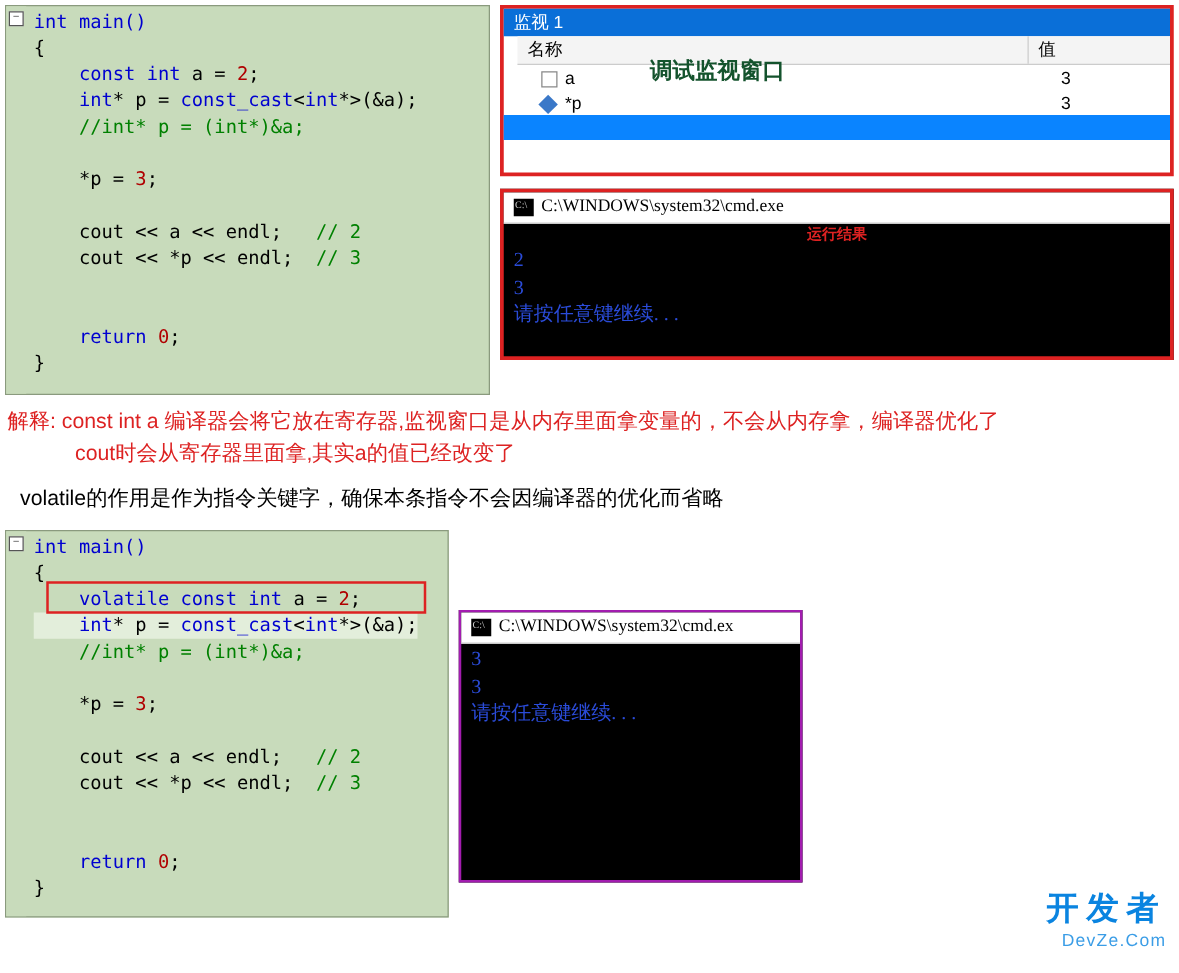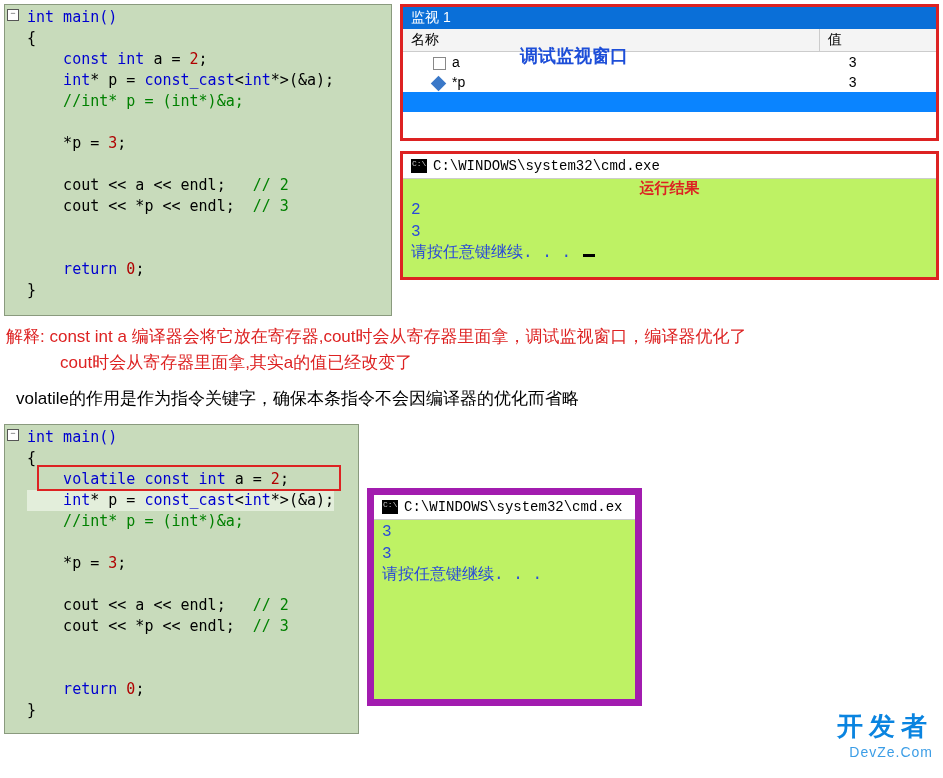--- a/index.html
+++ b/index.html
@@ -13,38 +13,38 @@
   .num { color:#b00000; }
   .plain { color:#000; }
   .hl-line { background:#e3eedb; display:inline-block; width:100%; }
 
   .top-row { display:flex; align-items:flex-start; gap:8px; margin:4px 4px 0 4px;}
   .top-row .left { flex:0 0 388px; }
   .top-row .right { flex:1; display:flex; flex-direction:column; gap:10px; }
 
   .watch-window { border:3px solid #d22; background:#fff; font-family:"Microsoft YaHei",sans-serif; font-size:14px; }
   .watch-title { background:#0a6fd8; color:#fff; padding:2px 8px; font-size:14px; }
-  .watch-head { display:flex; border-bottom:1px solid #ccc; background:#f4f4f4;}
+  .watch-head { display:flex; border-bottom:1px solid #ccc; background:#f4f4f4;margin-left:11px;}
   .watch-head .c1 { flex:0 0 75%; padding:2px 8px; border-right:1px solid #ccc;}
   .watch-head .c2 { flex:1; padding:2px 8px;}
   .watch-row { display:flex; padding:0 0;}
   .watch-row .c1 { flex:0 0 75%; padding:2px 8px 2px 30px; }
   .watch-row .c2 { flex:1; padding:2px 8px;}
   .watch-sel { background:#0a84ff; color:#fff; height:20px;}
-  .watch-annot { position:absolute; color:#1d4ed8; font-weight:bold; font-size:18px; left:520px; top:37px;}
+  .watch-annot { position:absolute; color:#14532d; font-weight:bold; font-size:18px; left:520px; top:37px;}
   .icon-box { display:inline-block; width:11px; height:11px; border:1px solid #888; margin-right:6px; vertical-align:middle; background:#fff;}
   .icon-diamond { display:inline-block; width:11px; height:11px; background:#3a78c8; transform:rotate(45deg); margin-right:8px; vertical-align:middle;}
 
-  .cmd-window { border:3px solid #d22; background:#bef264; font-family:Liberation Mono, monospace; font-size:16px; padding-bottom:10px;}
+  .cmd-window { border:3px solid #d22; background:#000000; font-family:Liberation Serif, serif; font-size:16px; padding-bottom:20px;}
   .cmd-window.noborder { border:3px solid #f2f2f2; border-top:none; }
   .cmd-title { background:#fff; border-bottom:1px solid #ccc; padding:4px 8px; font-size:14px; display:flex; align-items:center; gap:6px;}
   .cmd-icon { display:inline-block; width:16px; height:14px; background:#000; position:relative;}
   .cmd-icon::after{content:"C:\\";color:#ccc;font-size:8px;position:absolute;left:1px;top:1px;line-height:8px;}
   .cmd-body { padding:2px 8px; color:#2a4bd8; line-height:1.35;}
-  .cmd-annot { text-align:center; color:#d22; font-weight:bold; font-size:15px;}
+  .cmd-annot { text-align:center; color:#d22; font-weight:bold; font-size:12px;}
   .cursor { display:inline-block; width:12px; height:3px; background:#000; vertical-align:baseline; margin-left:2px;}
 
   .explain { color:#d22; font-family:"SimSun","Microsoft YaHei",sans-serif; font-size:17px; padding:8px 6px 2px 6px; line-height:1.5;}
   .explain .l2 { padding-left:54px; display:block;}
   .black-note { font-family:"SimSun","Microsoft YaHei",sans-serif; font-size:17px; padding:10px 6px 14px 16px;}
 
   .bottom-row { display:flex; align-items:flex-start; gap:8px; margin:0 4px;}
   .bottom-row .left { flex:0 0 335px; position:relative;}
   .bottom-row .right { flex:0 0 275px; }
 
@@ -115,21 +115,21 @@
       <div class="cmd-body">
         <div>2</div>
         <div>3</div>
         <div><span>请按任意键继续. . . </span><span class="cursor"></span></div>
       </div>
     </div>
   </div>
 </div>
 
 <div class="explain">
-  <span>解释: const int a 编译器会将它放在寄存器,cout时会从寄存器里面拿，调试监视窗口，编译器优化了</span><br>
+  <span>解释: const int a 编译器会将它放在寄存器,监视窗口是从内存里面拿变量的，不会从内存拿，编译器优化了</span><br>
   <span class="l2">cout时会从寄存器里面拿,其实a的值已经改变了</span>
 </div>
 
 <div class="black-note">volatile的作用是作为指令关键字，确保本条指令不会因编译器的优化而省略</div>
 
 <div class="bottom-row">
   <div class="left">
     <div class="code-editor" style="height:308px;">
       <div class="gutter">
             <div class="fold">−</div>
@@ -146,21 +146,21 @@
 <span><span class="plain">    cout &lt;&lt; *p &lt;&lt; endl;  </span><span class="comment">// 3</span></span>
 
 
 <span><span class="kw">    return </span><span class="num">0</span><span class="plain">;</span></span>
 <span class="plain">}</span></pre>
       <div class="vline-box" style="left:32px; top:40px; width:300px; height:22px;"></div>
     </div>
   </div>
   <div class="right">
     <div style="height:64px;"></div>
-    <div class="cmd-window noborder" style="border:7px solid #a21caf;">
+    <div class="cmd-window noborder" style="border:2px solid #a21caf;">
       <div class="cmd-title">
             <span class="cmd-icon"></span>
             <span>C:\WINDOWS\system32\cmd.ex</span>
           </div>
       <div class="cmd-body">
         <div>3</div>
         <div>3</div>
         <div>请按任意键继续. . .</div>
       </div>
       <div style="height:100px;"></div>

